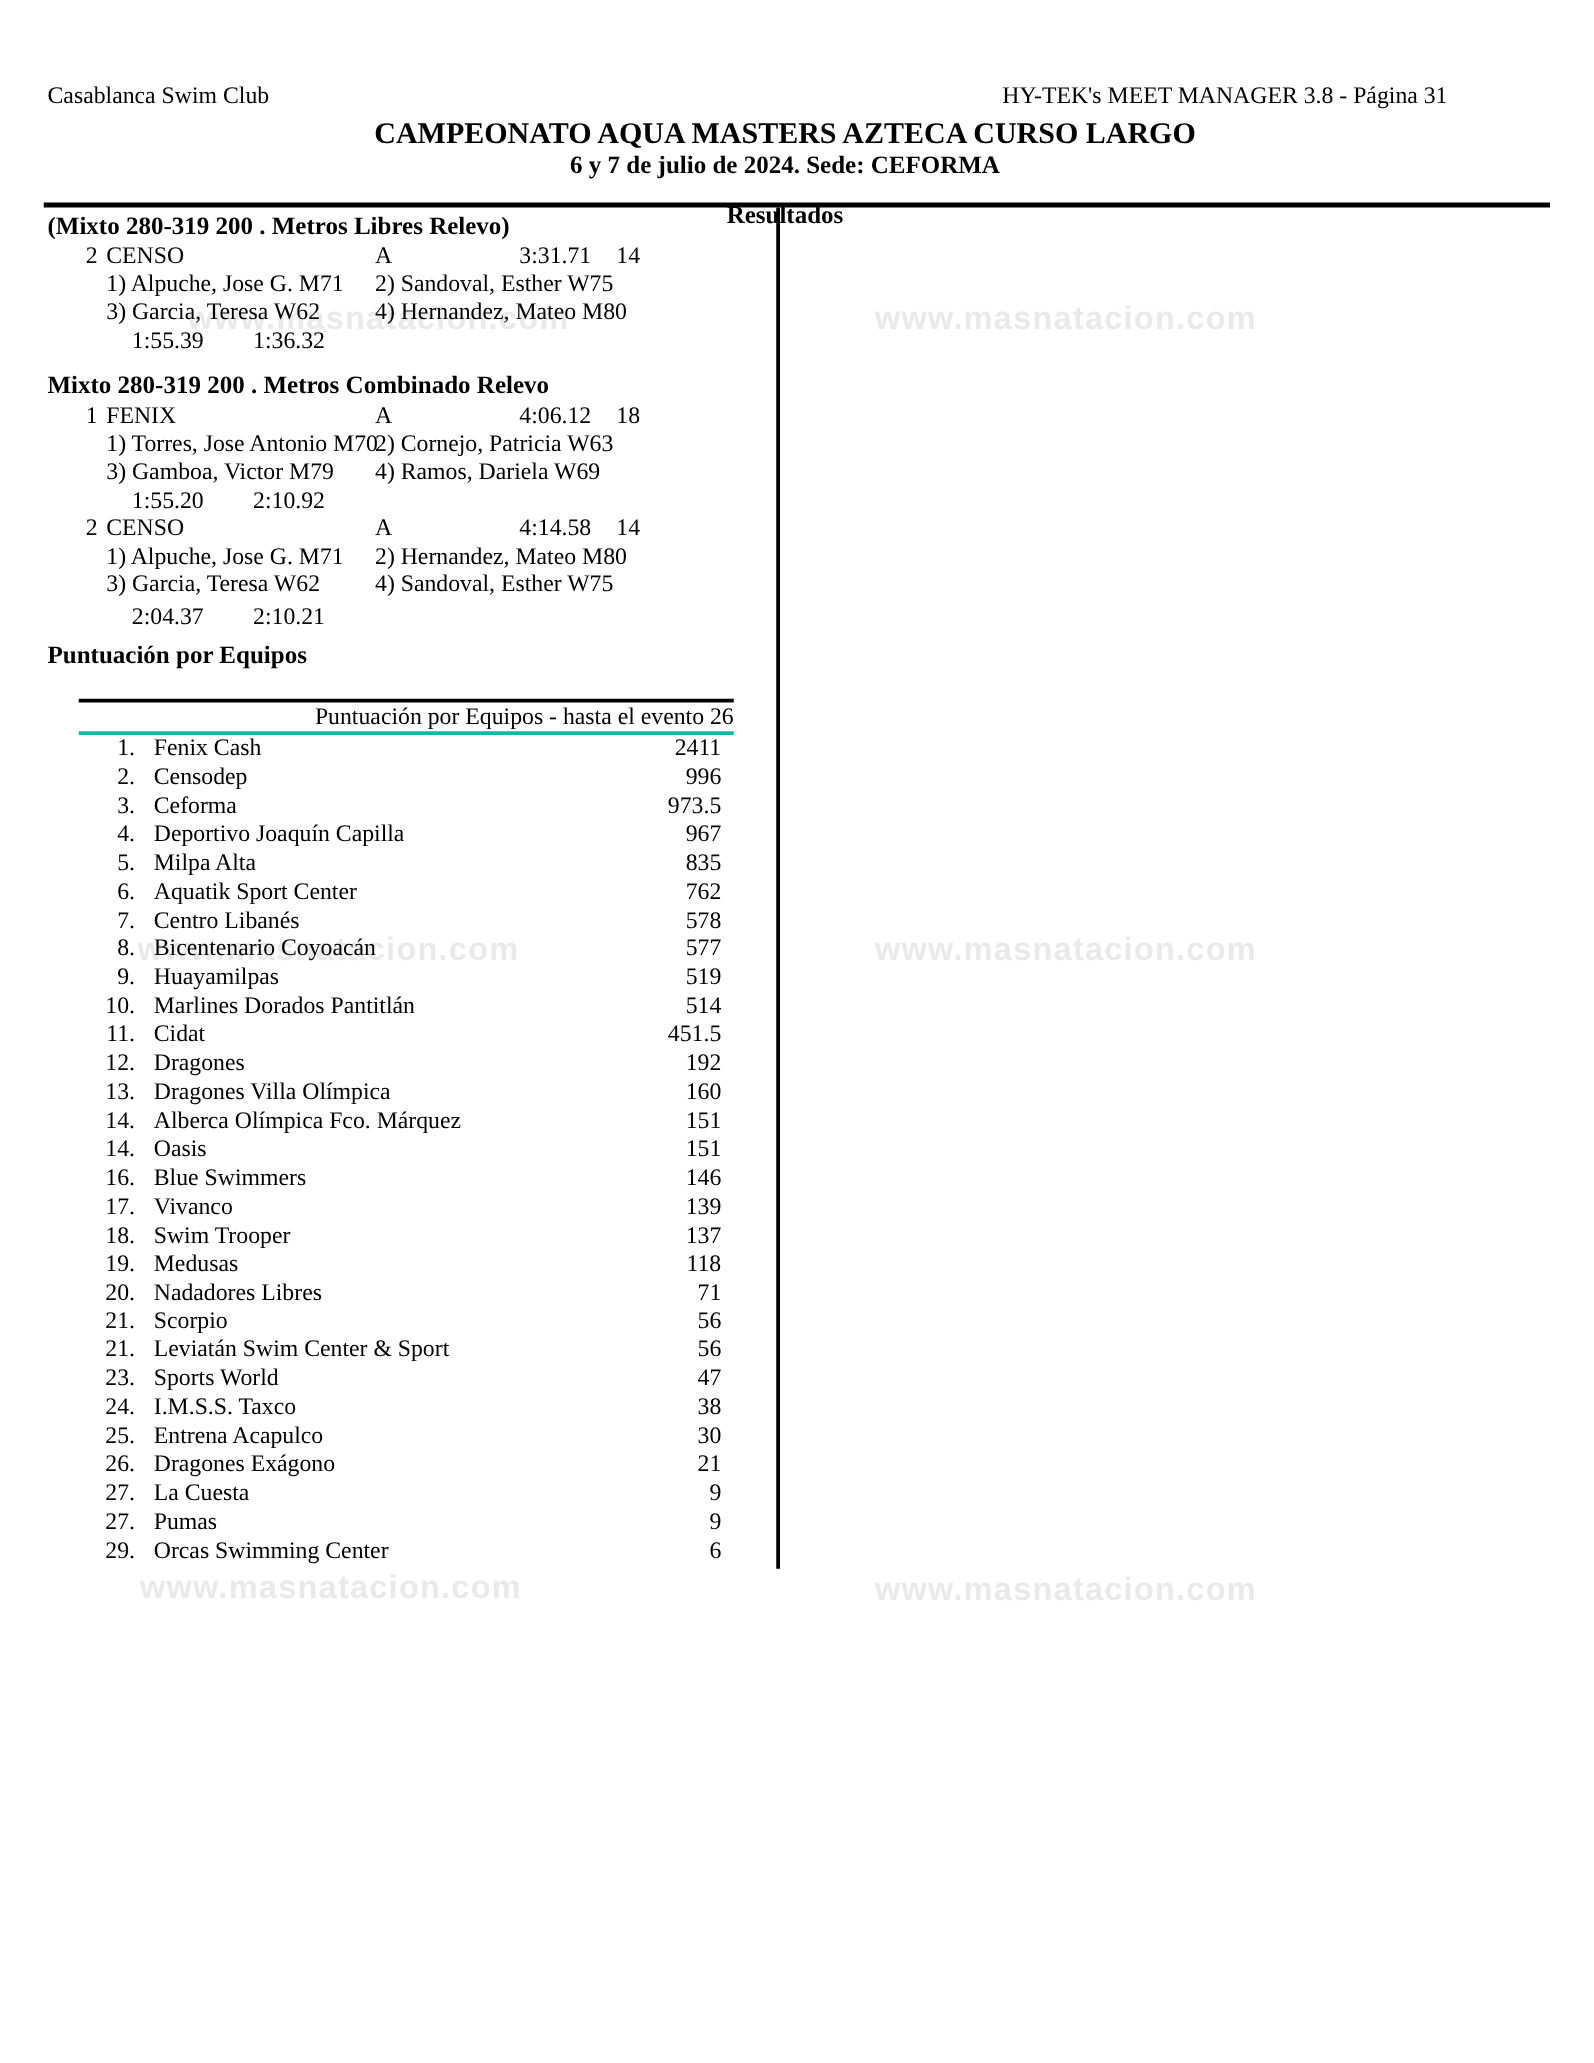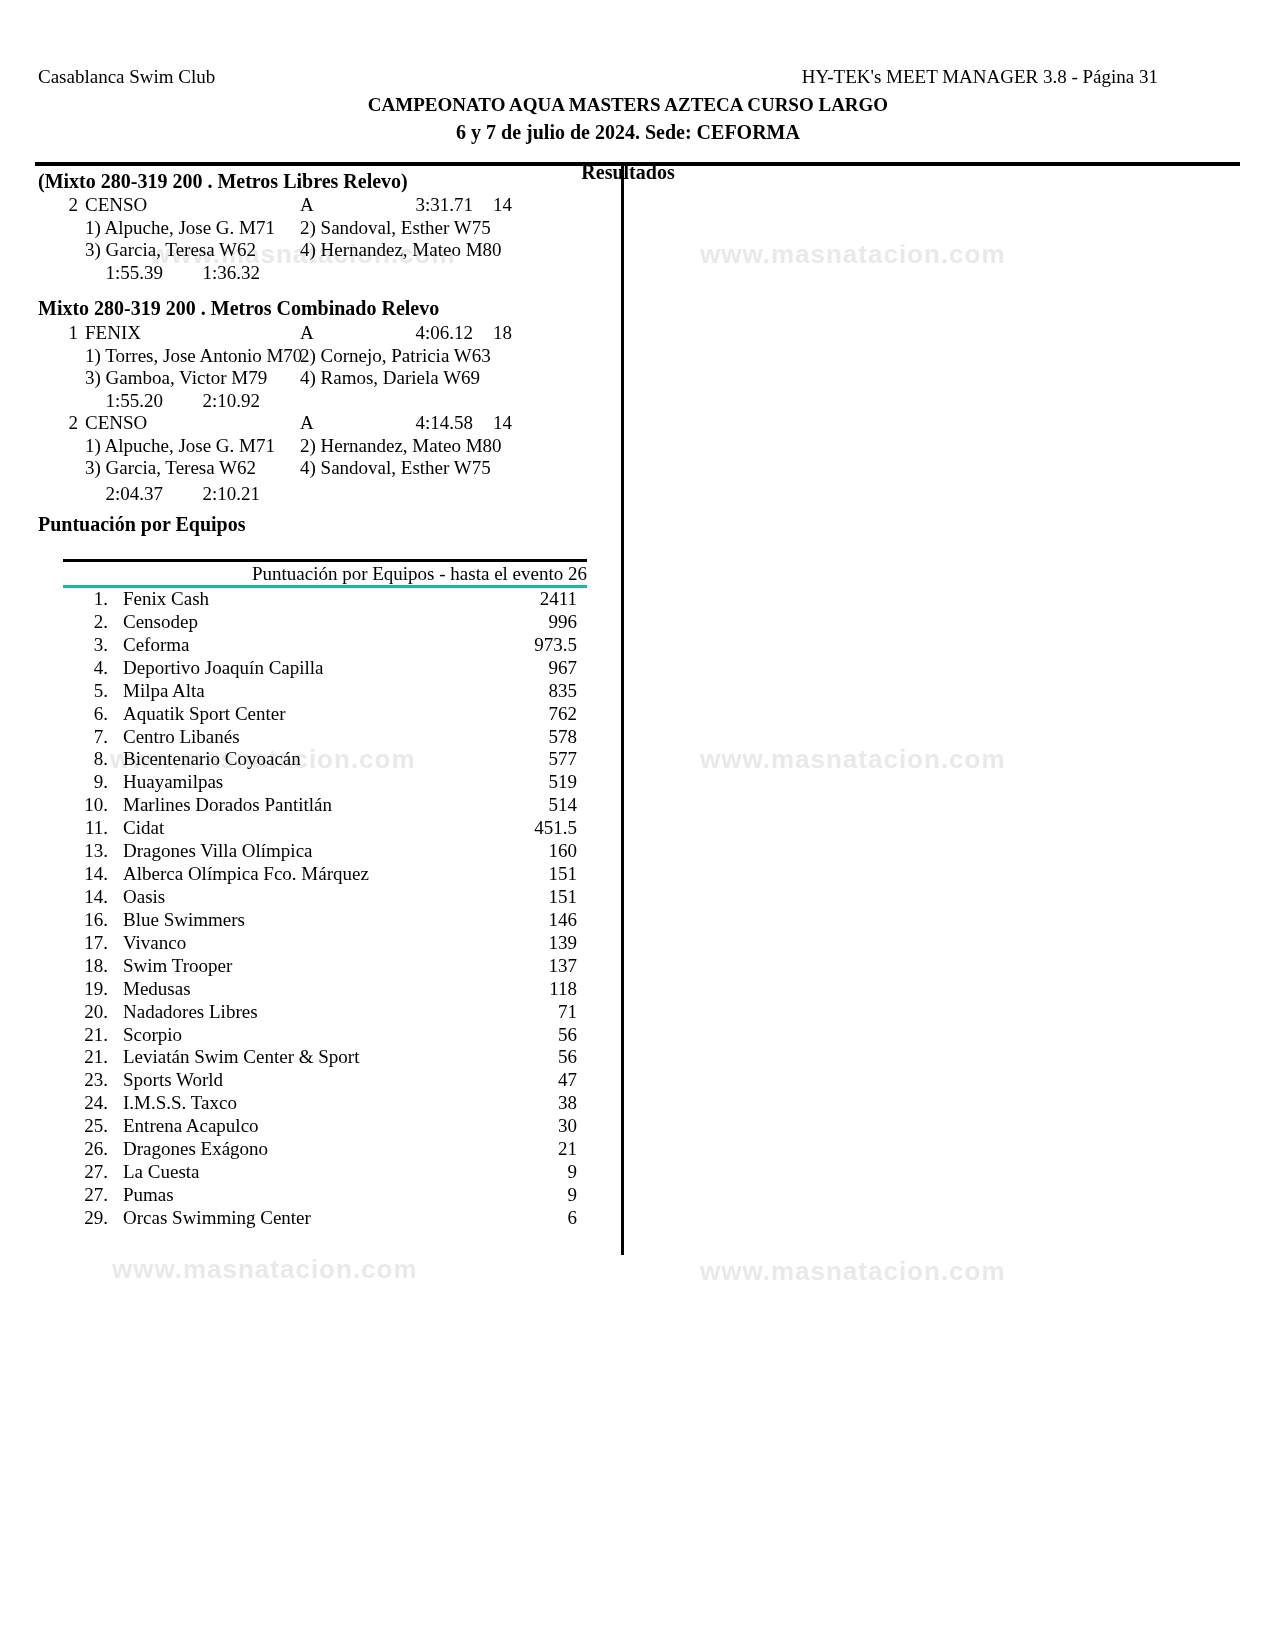--- a/index.html
+++ b/index.html
@@ -15,21 +15,21 @@
   .wm {
     position:absolute; z-index:0;
     font-family:"Liberation Sans","DejaVu Sans",sans-serif;
     font-weight:bold; font-size:26px; letter-spacing:1px; white-space:nowrap;
   }
 
   
   .hdr-club { left:38px;  top:66px; font-size:19px; }
   .hdr-mgr  { right:117px; top:66px; font-size:19px; }
   .c-title  { left:0; width:1256px; text-align:center; font-weight:bold; }
-  .title    { top:94px;  font-size:19px; }
+  .title    { top:94px;  font-size:24px; }
   .subtitle { top:121px; font-size:20px; }
   .results  { top:161px; font-size:20px; }
   .rule     { left:35px; top:162px; width:1205px; height:4px; background:#000; }
   .divider  { left:621px; top:166px; width:3px; height:1089px; background:#000; }
 
   
   .sec-heading { position:absolute; left:38px; width:560px; font-size:20px; font-weight:bold; white-space:nowrap; z-index:1; }
   .line { position:absolute; left:35px; width:555px; height:22px; font-size:19px; line-height:22px; z-index:1; }
   .line span { position:absolute; top:0; white-space:nowrap; }
   .place  { left:20px;  width:23px; text-align:right; }
@@ -204,20 +204,25 @@
         <span class="tname">Marlines Dorados Pantitlán</span>
         <span class="score">514</span>
       </div>
 
       <div class="score-row">
         <span class="rank">11.</span>
         <span class="tname">Cidat</span>
         <span class="score">451.5</span>
       </div>
 
+      <div class="score-row">
+        <span class="rank">12.</span>
+        <span class="tname">Dragones</span>
+        <span class="score">192</span>
+      </div>
 
       <div class="score-row">
         <span class="rank">13.</span>
         <span class="tname">Dragones Villa Olímpica</span>
         <span class="score">160</span>
       </div>
 
       <div class="score-row">
         <span class="rank">14.</span>
         <span class="tname">Alberca Olímpica Fco. Márquez</span>

